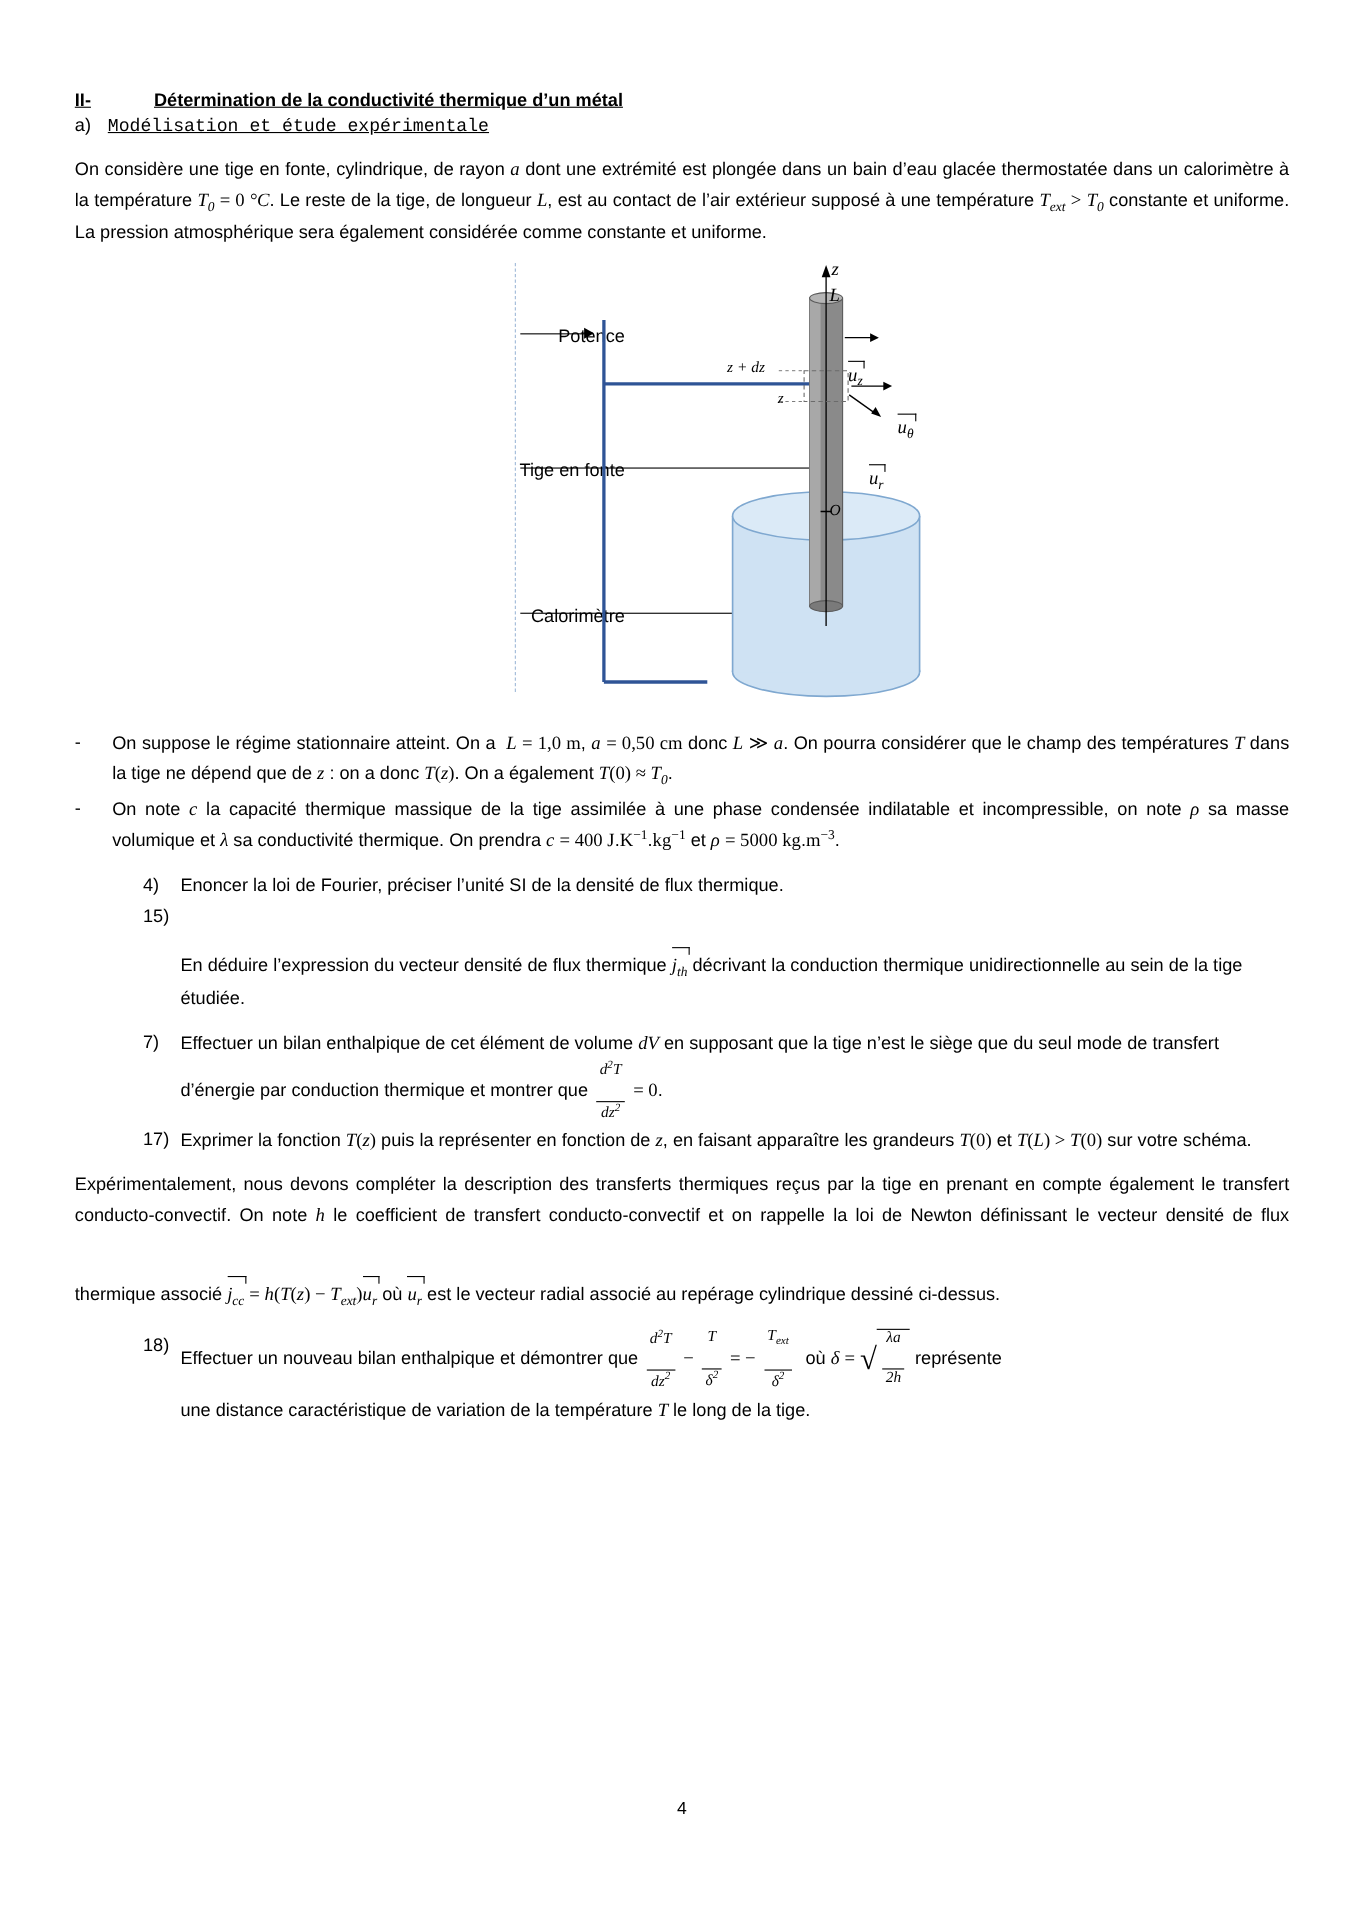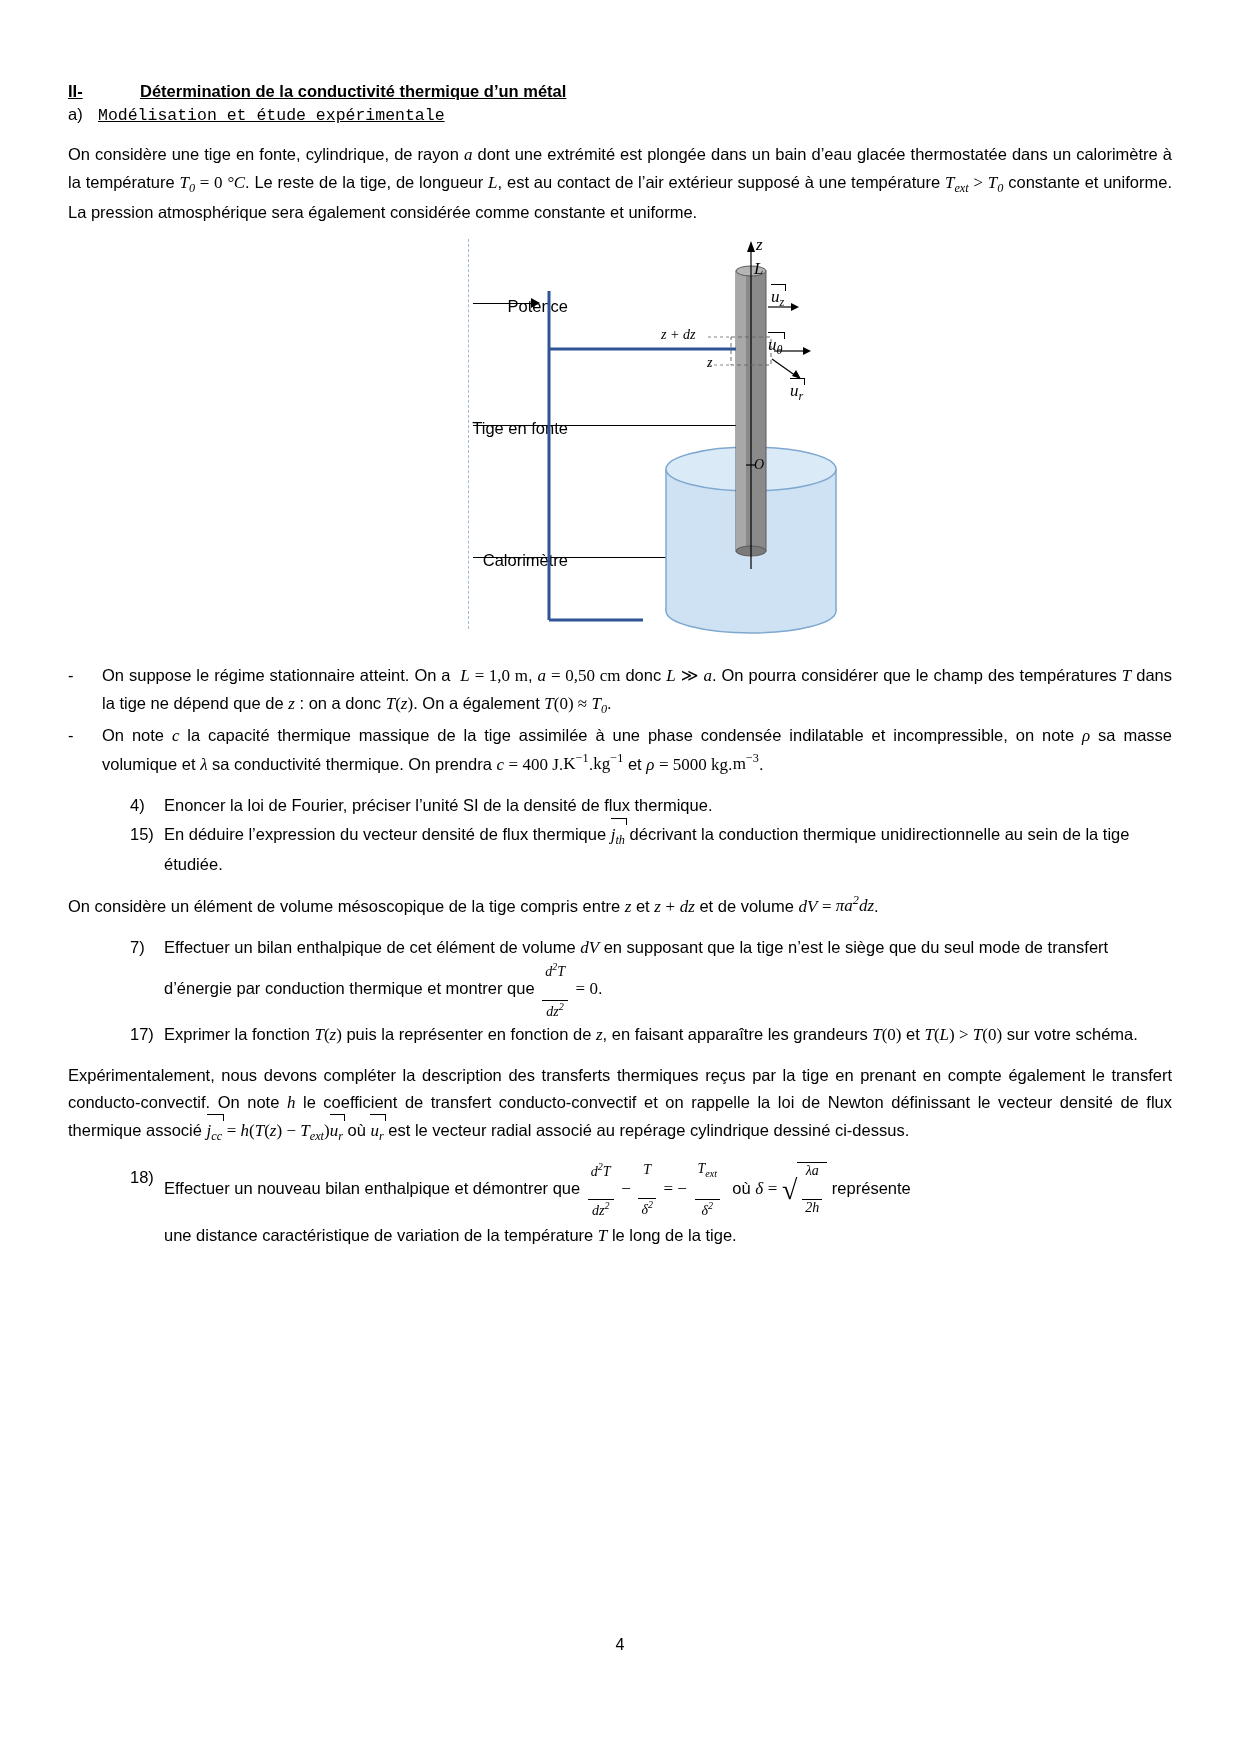--- a/index.html
+++ b/index.html
@@ -135,21 +135,21 @@
     text-align: center;
     font-family: "Liberation Serif", serif;
     font-style: italic;
     font-size: 14px;
     line-height: 1.12;
     margin: 0 3px;
   }
   .frac .num { display: block; padding: 0 3px; }
   .frac .den { display: block; border-top: 1px solid #000; padding: 0 3px; margin-top: 20px; }
 
-  .vec { position: relative; display: inline-block; font-style: italic; font-family: "Liberation Serif", serif; font-size: 17px;}
+  .vec { position: relative; display: inline-block; font-style: italic; font-family: "Liberation Serif", serif; font-size: 17px; margin-top: 44px;}
   .vec::after {
     content: "";
     position: absolute;
     left: 0; right: -2px; top: -3px;
     height: 6px;
     border-top: 1.1px solid #000;
     border-right: 1.1px solid #000;
     transform: skewX(0deg);
     pointer-events: none;
   }
@@ -252,21 +252,21 @@
 
       <div style="position:absolute; left:688px; top:-4px;" class="mathit">z</div>
       <div style="position:absolute; left:686px; top:20px;" class="mathit">L</div>
       <div style="position:absolute; left:593px; top:88px; font-size:14px;" class="mathit">z + dz</div>
       <div style="position:absolute; left:639px; top:116px; font-size:14px;" class="mathit">z</div>
       <div style="position:absolute; left:686px; top:218px; font-size:14px;" class="mathit">O</div>
 
       <div style="position:absolute; left:703px; top:48px;">
         <span class="vec"><span class="mathit">u<sub>z</sub></span></span>
       </div>
-      <div style="position:absolute; left:700px; top:96px;">
+      <div style="position:absolute; left:748px; top:96px;">
         <span class="vec"><span class="mathit">u<sub>θ</sub></span></span>
       </div>
       <div style="position:absolute; left:722px; top:142px;">
         <span class="vec"><span class="mathit">u<sub>r</sub></span></span>
       </div>
     </div>
 
 
     <div class="dash-list">
       <div class="dash-item">
@@ -294,24 +294,20 @@
       </div>
       <div class="q-item">
         <span class="q-num">15)</span>
         <span class="q-text">
           En déduire l’expression du vecteur densité de flux thermique <span class="vec"><span class="mathit">j<sub>th</sub></span></span> décrivant la conduction thermique
           unidirectionnelle au sein de la tige étudiée.
         </span>
       </div>
     </div>
 
-    <p class="para">
-      On considère un élément de volume mésoscopique de la tige compris entre <span class="mathit">z</span> et <span class="mathit">z</span> <span class="mathup">+</span> <span class="mathit">dz</span> et de volume
-      <span class="mathit">dV</span> <span class="mathup">= </span><span class="mathit">πa<sup>2</sup>dz</span>.
-    </p>
 
     <div class="q-list">
       <div class="q-item">
         <span class="q-num">7)</span>
         <span class="q-text">
           Effectuer un bilan enthalpique de cet élément de volume <span class="mathit">dV</span> en supposant que la tige n’est le siège
           que du seul mode de transfert d’énergie par conduction thermique et montrer que
           <span class="frac"><span class="num">d<sup>2</sup>T</span><span class="den">dz<sup>2</sup></span></span>
           <span class="mathup">= 0</span>.
         </span>

